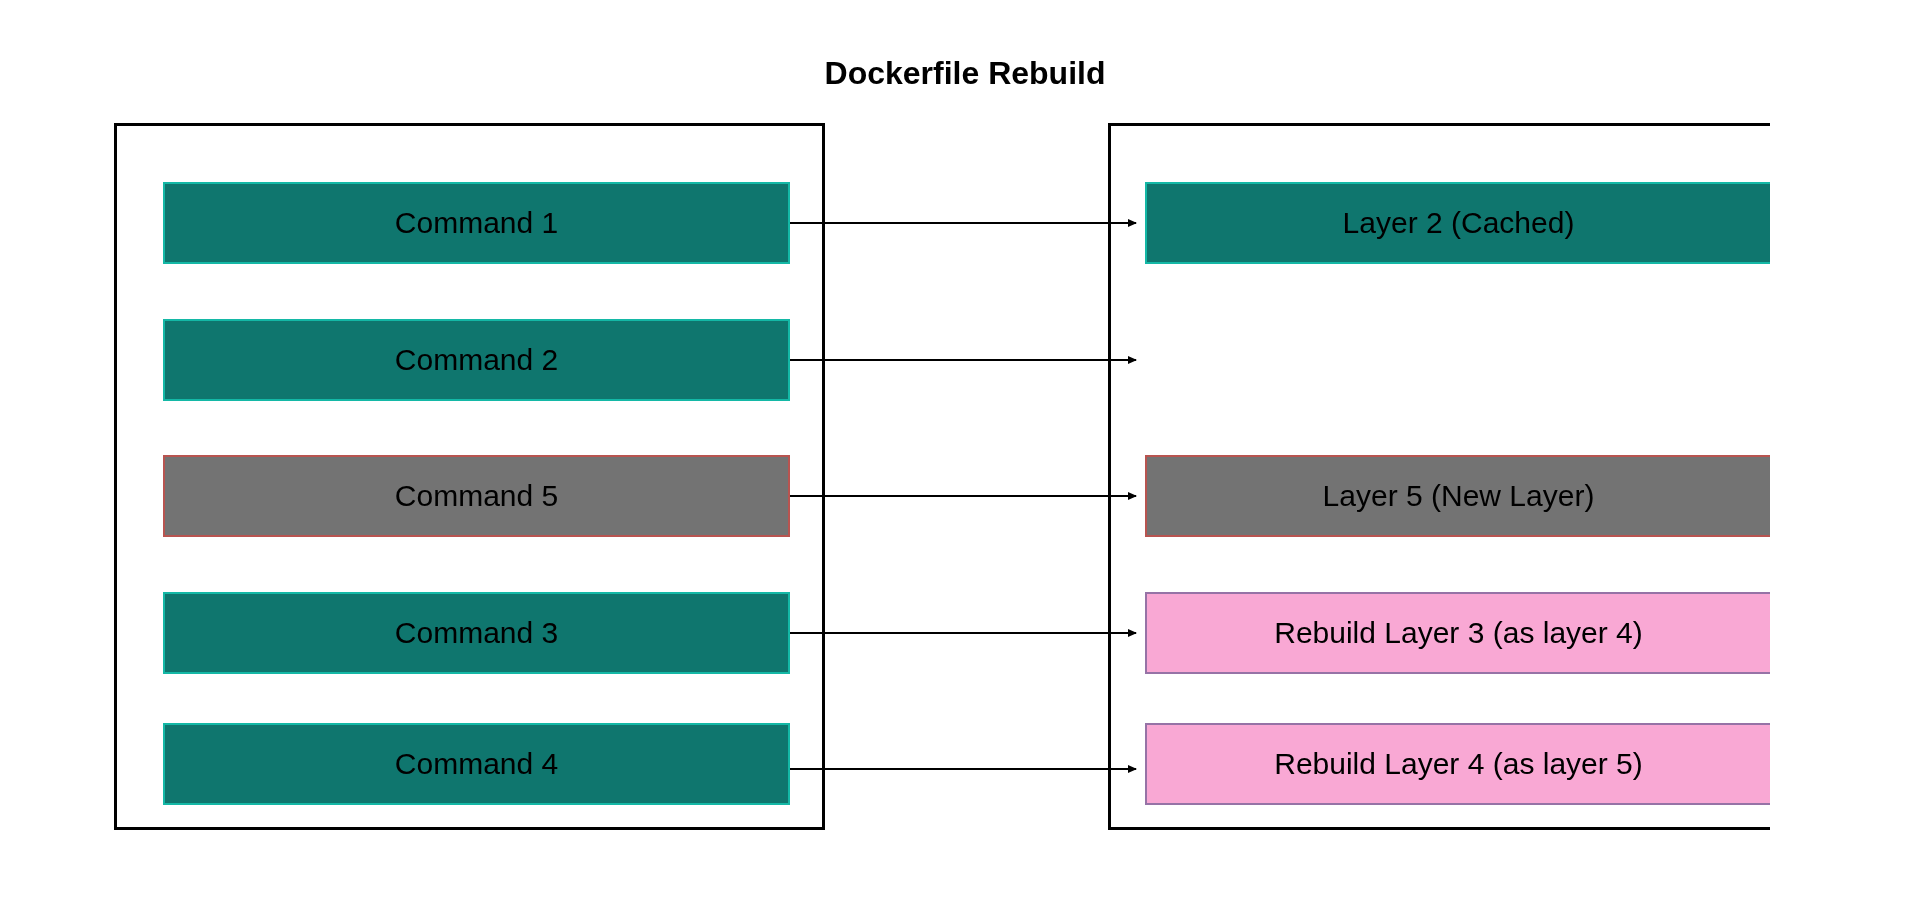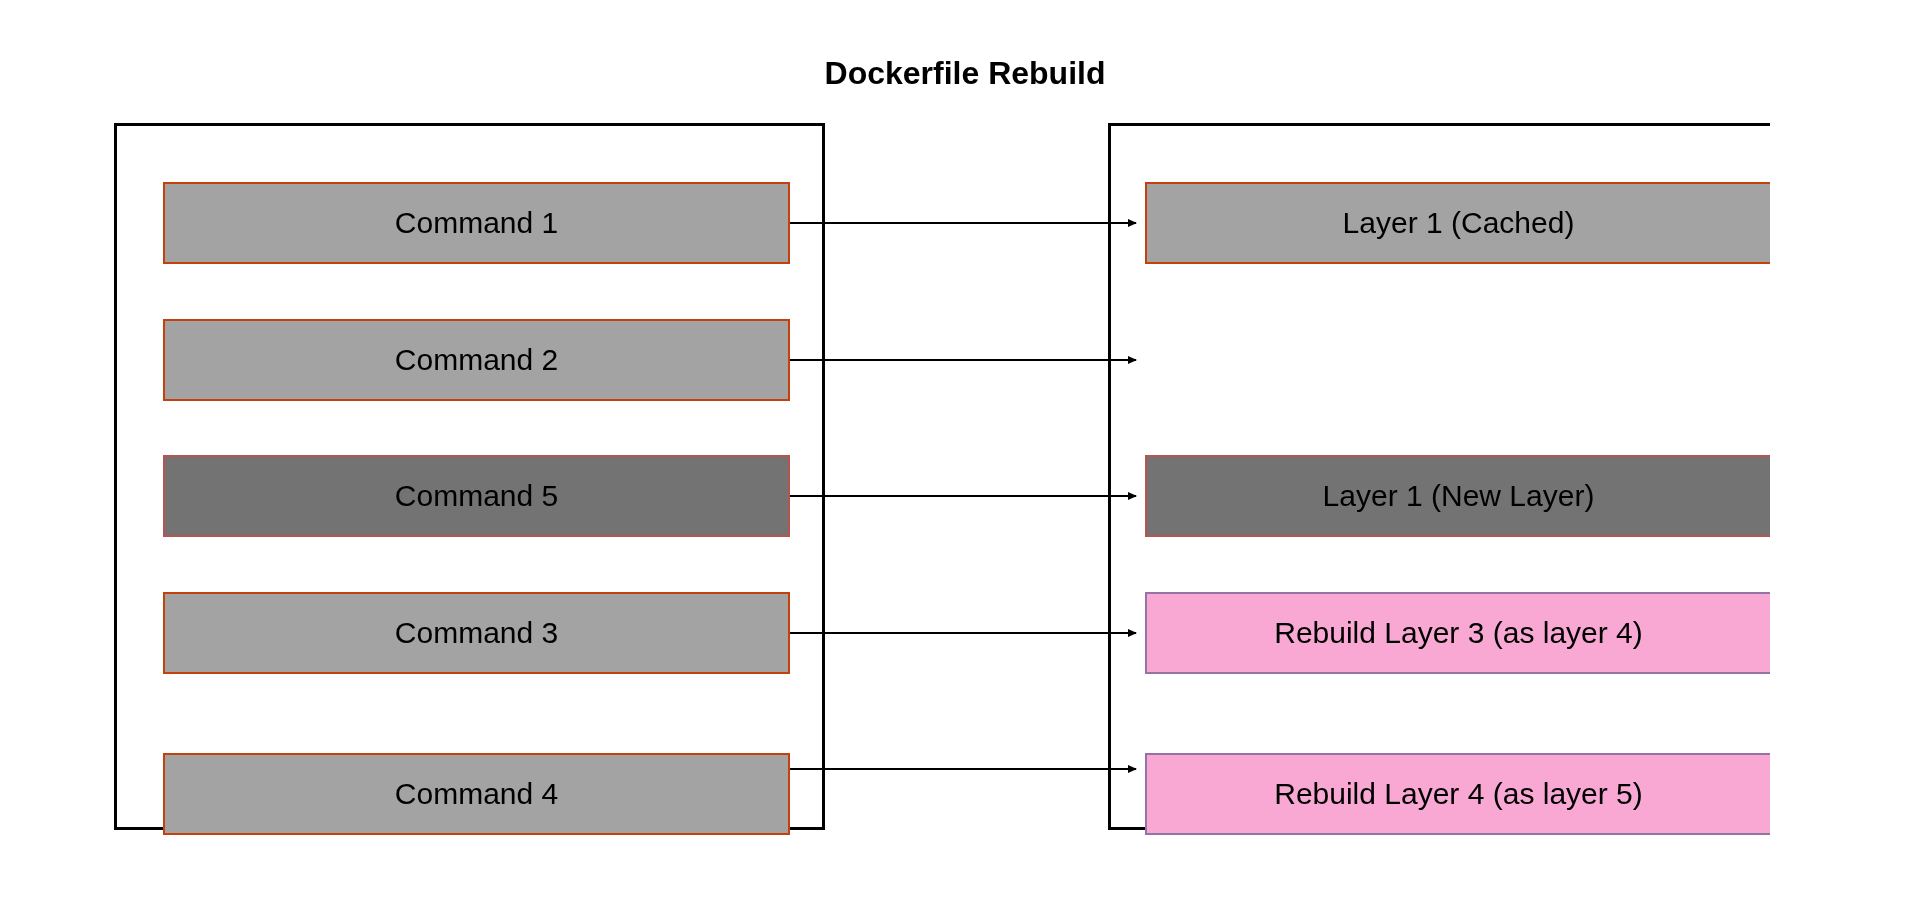--- a/index.html
+++ b/index.html
@@ -40,30 +40,30 @@
     width: 627px;
     height: 82px;
     box-sizing: border-box;
     display: flex;
     align-items: center;
     justify-content: center;
     font-size: 30px;
     color: #000000;
     text-align: center;
   }
-  .node.cached  { background: #a3a3a3; border: 2px solid #c2410c; }
+  .node.cached  { background: #0f766e; border: 2px solid #14b8a6; }
   .node.newer   { background: #737373; border: 2px solid #B85450; }
   .node.rebuild { background: #f9a8d4; border: 2px solid #9673A6; }
   .col-left  { left: 163px; }
   .col-right { left: 1145px; }
   .row-0 { top: 167px; }
   .row-1 { top: 304px; }
   .row-2 { top: 440px; }
   .row-3 { top: 577px; }
-  .row-4 { top: 738px; }
+  .row-4 { top: 708px; }
   .arrow-layer {
     position: absolute;
     left: 0;
     top: 0;
     width: 1930px;
     height: 908px;
     pointer-events: none;
   }
 </style>
 </head>
@@ -75,22 +75,22 @@
 
   <div class="group-frame frame-left"></div>
   <div class="group-frame frame-right"></div>
 
   <div class="node cached col-left row-0">Command 1</div>
   <div class="node cached col-left row-1">Command 2</div>
   <div class="node newer  col-left row-2">Command 5</div>
   <div class="node cached col-left row-3">Command 3</div>
   <div class="node cached col-left row-4">Command 4</div>
 
-  <div class="node cached  col-right row-0">Layer 1 (Cached)</div>
-  <div class="node newer   col-right row-2">Layer 1 (New Layer)</div>
+  <div class="node cached  col-right row-0">Layer 2 (Cached)</div>
+  <div class="node newer   col-right row-2">Layer 5 (New Layer)</div>
   <div class="node rebuild col-right row-3">Rebuild Layer 3 (as layer 4)</div>
   <div class="node rebuild col-right row-4">Rebuild Layer 4 (as layer 5)</div>
 
   <svg class="arrow-layer" width="1930" height="908" viewBox="0 0 1930 908" xmlns="http://www.w3.org/2000/svg">
     <defs>
       <marker id="arrowhead" markerWidth="9" markerHeight="8" refX="8" refY="4" orient="auto" markerUnits="userSpaceOnUse">
         <path d="M0,0 L9,4 L0,8 z" fill="#000000"></path>
       </marker>
     </defs>
     <g stroke="#000000" stroke-width="2">

